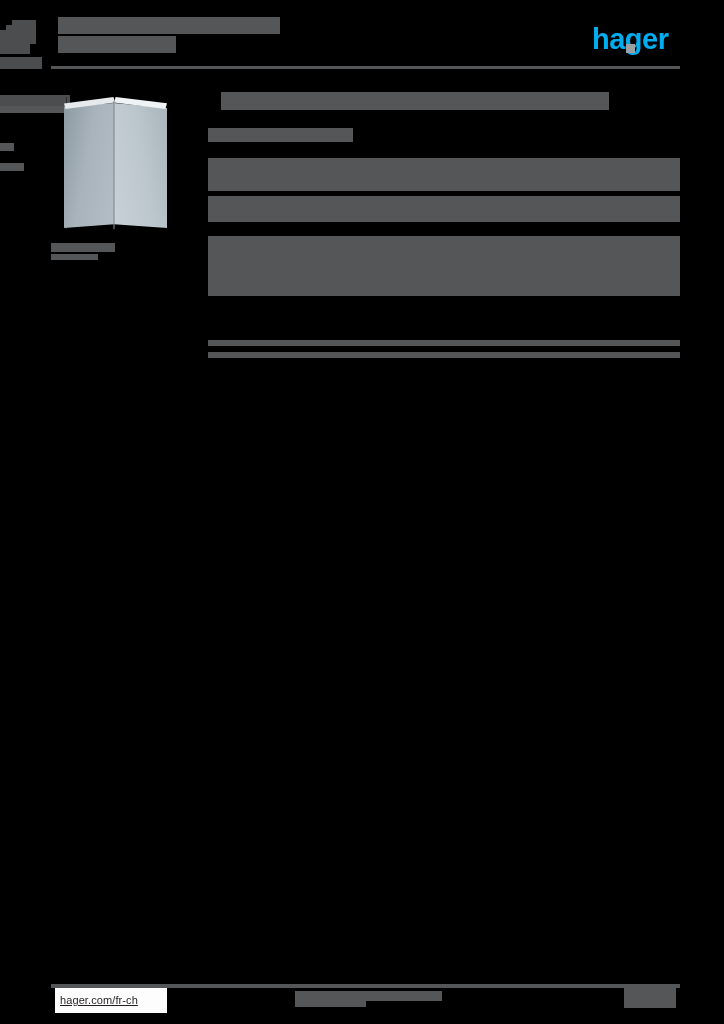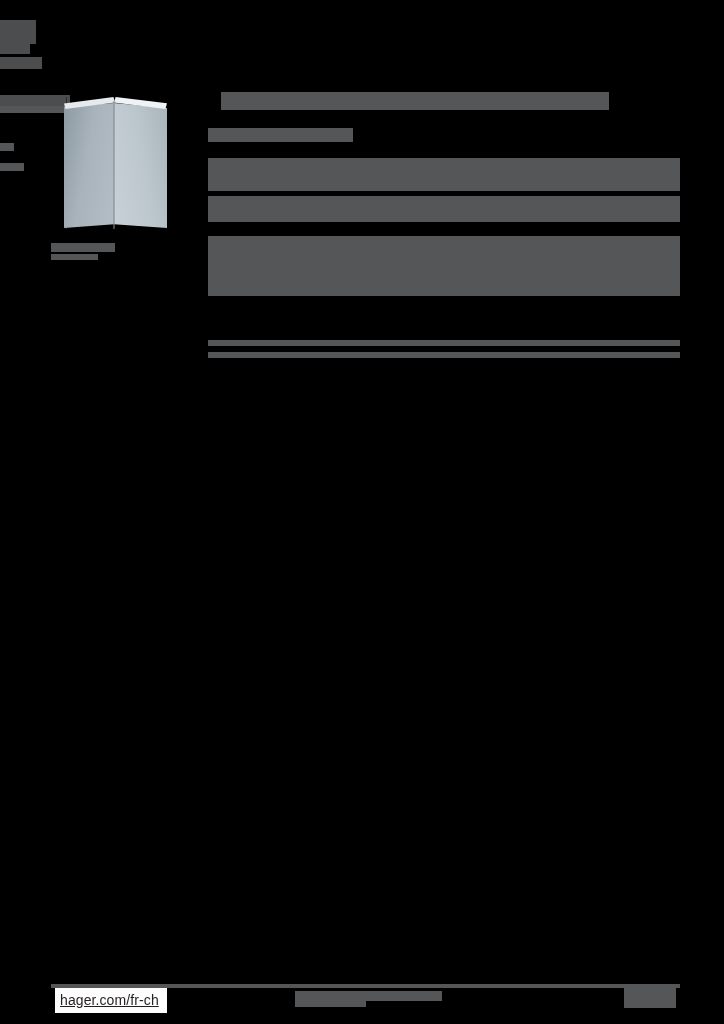--- a/index.html
+++ b/index.html
@@ -170,21 +170,21 @@
   }
   .footer-url-box {
     position: absolute;
     left: 55px; top: 988px;
     width: 112px; height: 25px;
     background: #fdfdfd;
   }
   .footer-url {
     position: absolute;
     left: 60px; top: 995px;
-    font-size: 14px;
+    font-size: 11px;
     line-height: 10px;
     color: #231f20;
     font-family: "Liberation Sans", sans-serif;
     letter-spacing: 0.1px;
   }
   .footer-center { left: 295px; top: 991px; width: 147px; height: 10px; }
   .footer-center-2 { left: 295px; top: 1001px; width: 71px; height: 6px; }
   .fc-n1 { left: 306px; top: 989px; width: 7px;  height: 5px; background: #000; }
   .fc-n2 { left: 327px; top: 989px; width: 7px;  height: 5px; background: #000; }
   .fc-n3 { left: 347px; top: 989px; width: 7px;  height: 5px; background: #000; }
@@ -195,20 +195,36 @@
   .footer-page { left: 624px; top: 988px; width: 52px; height: 20px; }
   .fp-notch-l { left: 624px; top: 1003px; width: 10px; height: 6px; background: #000; }
   .fp-notch-r { left: 665px; top: 1003px; width: 11px; height: 6px; background: #000; }
   .fp-notch-t { left: 600px; top: 984px; width: 24px; height: 8px; background: #545657; }
 </style>
 </head>
 <body>
 
 <div class="page">
 
+  <div class="header">
+
+    <div class="rd doc-title-1"></div>
+    <div class="rd doc-title-2"></div>
+
+    <div class="doc-title-n1"></div>
+    <div class="doc-title-n2"></div>
+    <div class="doc-title-n3"></div>
+    <div class="doc-title-n4"></div>
+    <div class="doc-title-n5"></div>
+
+    <div class="hager-logo">hager</div>
+    <div class="hager-kern"></div>
+
+    <div class="hr-main"></div>
+  </div>
 
   <div class="prod-figure">
     <div class="prod-img">
       <div class="prod-tick"></div>
       <div class="face-l"></div>
       <div class="face-r"></div>
       <div class="face-top-l"></div>
       <div class="face-top-r"></div>
       <div class="prod-edge"></div>
     </div>

